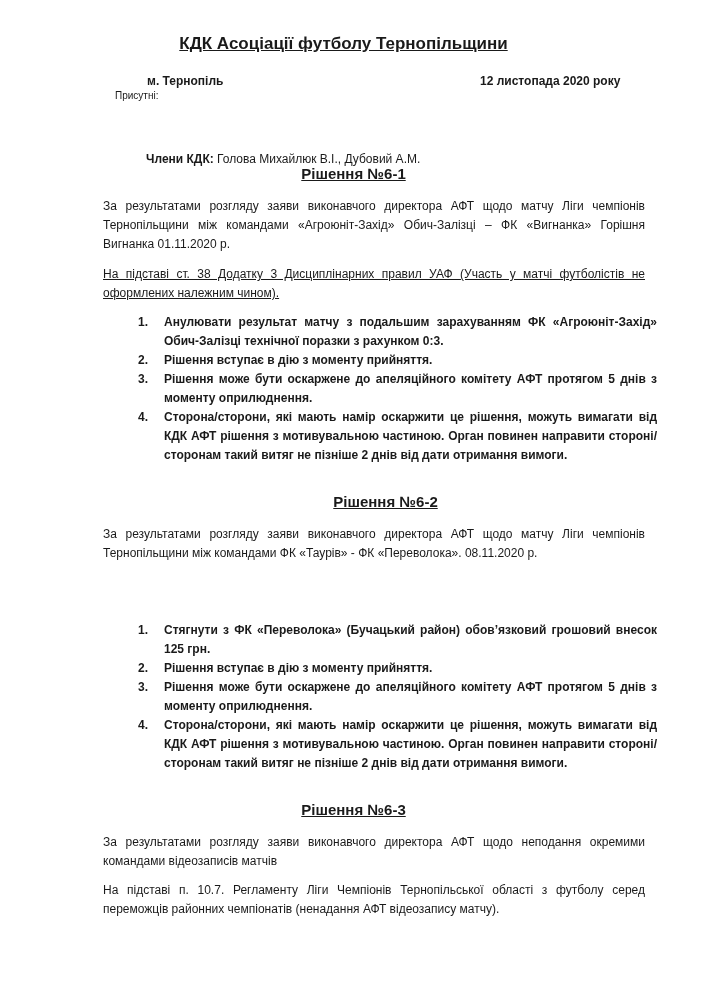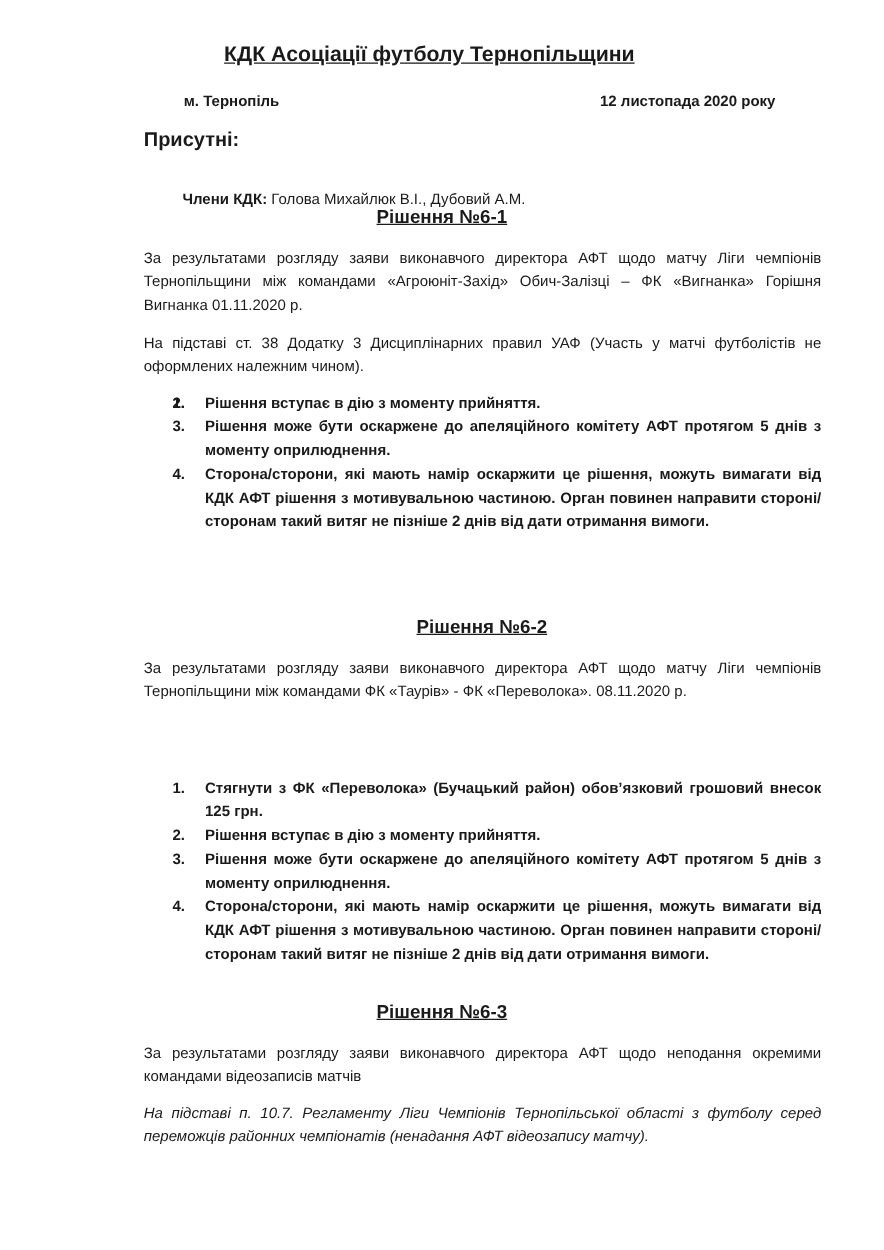--- a/index.html
+++ b/index.html
@@ -8,29 +8,29 @@
     font-family: "Liberation Sans", "DejaVu Sans", sans-serif;
     color: #1a1a1a;
   }
   .page { position: absolute; left: 0; top: 0; width: 707px; height: 1000px; }
   .title {
     position: absolute; left: 0; top: 34px; width: 687px; text-align: center;
     font-size: 17px; font-weight: bold; text-decoration: underline;
   }
   .city { position: absolute; left: 115px; top: 74px; font-size: 12px; font-weight: bold; padding-left: 32px; }
   .date { position: absolute; left: 480px; top: 74px; font-size: 12px; font-weight: bold; text-align: center; }
-  .present { position: absolute; left: 115px; top: 104px; font-size: 16px; font-weight: bold; }
+  .present { position: absolute; left: 115px; top: 90px; font-size: 10px; font-weight: normal; }
   .members { position: absolute; left: 146px; top: 152px; font-size: 12px; }
   .members b { font-weight: bold; }
   .heading {
     position: absolute; left: 0; width: 707px; text-align: center;
     font-size: 15px; font-weight: bold; text-decoration: underline;
   }
   .para {
-    position: absolute; left: 115px; width: 542px; font-size: 12px; line-height: 19px;
+    position: absolute; left: 103px; width: 542px; font-size: 12px; line-height: 19px;
     text-align: justify;
   }
   .list {
     position: absolute; left: 138px; width: 519px; margin: 0; padding: 0; list-style: none;
     font-size: 12px; font-weight: bold; line-height: 19px;
   }
   .list li { position: relative; padding-left: 26px; text-align: justify; margin-bottom: 0; }
   .list li .num { position: absolute; left: 0; top: 0; }
 </style>
 </head>
@@ -40,33 +40,33 @@
   <div class="title">КДК Асоціації футболу Тернопільщини</div>
   <div class="city">м. Тернопіль</div>
   <div class="date">12  листопада 2020 року</div>
   <div class="present">Присутні:</div>
   <div class="members">
     <b>Члени КДК:</b><span> Голова Михайлюк В.І., Дубовий А.М.</span>
   </div>
 
   <div class="heading" style="top:165px;">Рішення №6-1</div>
   <div class="para" style="top:197px;">За результатами розгляду заяви виконавчого директора АФТ щодо матчу Ліги чемпіонів Тернопільщини між командами «Агроюніт-Захід» Обич-Залізці – ФК «Вигнанка» Горішня Вигнанка 01.11.2020 р.</div>
-  <div class="para" style="top:265px;">На підставі ст. 38 Додатку 3 Дисциплінарних правил УАФ (Участь у матчі футболістів не оформлених належним чином).</div>
+  <div class="para" style="top:265px;text-decoration:underline;">На підставі ст. 38 Додатку 3 Дисциплінарних правил УАФ (Участь у матчі футболістів не оформлених належним чином).</div>
   <ul class="list" style="top:313px;">
-    <li><span class="num">1.</span></li>
+    <li><span class="num">1.</span><span>Анулювати результат матчу з подальшим зарахуванням ФК «Агроюніт-Захід» Обич-Залізці технічної поразки з рахунком 0:3.</span></li>
     <li><span class="num">2.</span><span>Рішення вступає в дію з моменту прийняття.</span></li>
     <li><span class="num">3.</span><span>Рішення може бути оскаржене до апеляційного комітету АФТ протягом 5 днів з моменту оприлюднення.</span></li>
     <li><span class="num">4.</span><span>Сторона/сторони, які мають намір оскаржити це рішення, можуть вимагати від КДК АФТ рішення з мотивувальною частиною. Орган повинен направити стороні/сторонам такий витяг не пізніше 2 днів від дати отримання вимоги.</span></li>
   </ul>
 
   <div class="heading" style="top:493px;padding-left:32px;">Рішення №6-2</div>
   <div class="para" style="top:525px;">За результатами розгляду заяви виконавчого директора АФТ щодо матчу Ліги чемпіонів Тернопільщини між командами ФК «Таурів» - ФК «Переволока». 08.11.2020 р.</div>
   <ul class="list" style="top:621px;">
     <li><span class="num">1.</span><span>Стягнути з ФК «Переволока» (Бучацький район) обов’язковий грошовий внесок 125 грн.</span></li>
     <li><span class="num">2.</span><span>Рішення вступає в дію з моменту прийняття.</span></li>
     <li><span class="num">3.</span><span>Рішення може бути оскаржене до апеляційного комітету АФТ протягом 5 днів з моменту оприлюднення.</span></li>
     <li><span class="num">4.</span><span>Сторона/сторони, які мають намір оскаржити це рішення, можуть вимагати від КДК АФТ рішення з мотивувальною частиною. Орган повинен направити стороні/сторонам такий витяг не пізніше 2 днів від дати отримання вимоги.</span></li>
   </ul>
 
   <div class="heading" style="top:801px;">Рішення №6-3</div>
   <div class="para" style="top:833px;">За результатами розгляду заяви виконавчого директора АФТ щодо неподання окремими командами відеозаписів матчів</div>
-  <div class="para" style="top:881px;font-style:italic;">На підставі п. 10.7. Регламенту Ліги Чемпіонів Тернопільської області з футболу серед переможців районних чемпіонатів (ненадання АФТ відеозапису матчу).</div>
+  <div class="para" style="top:881px;">На підставі п. 10.7. Регламенту Ліги Чемпіонів Тернопільської області з футболу серед переможців районних чемпіонатів (ненадання АФТ відеозапису матчу).</div>
 </div>
 
 </body></html>

